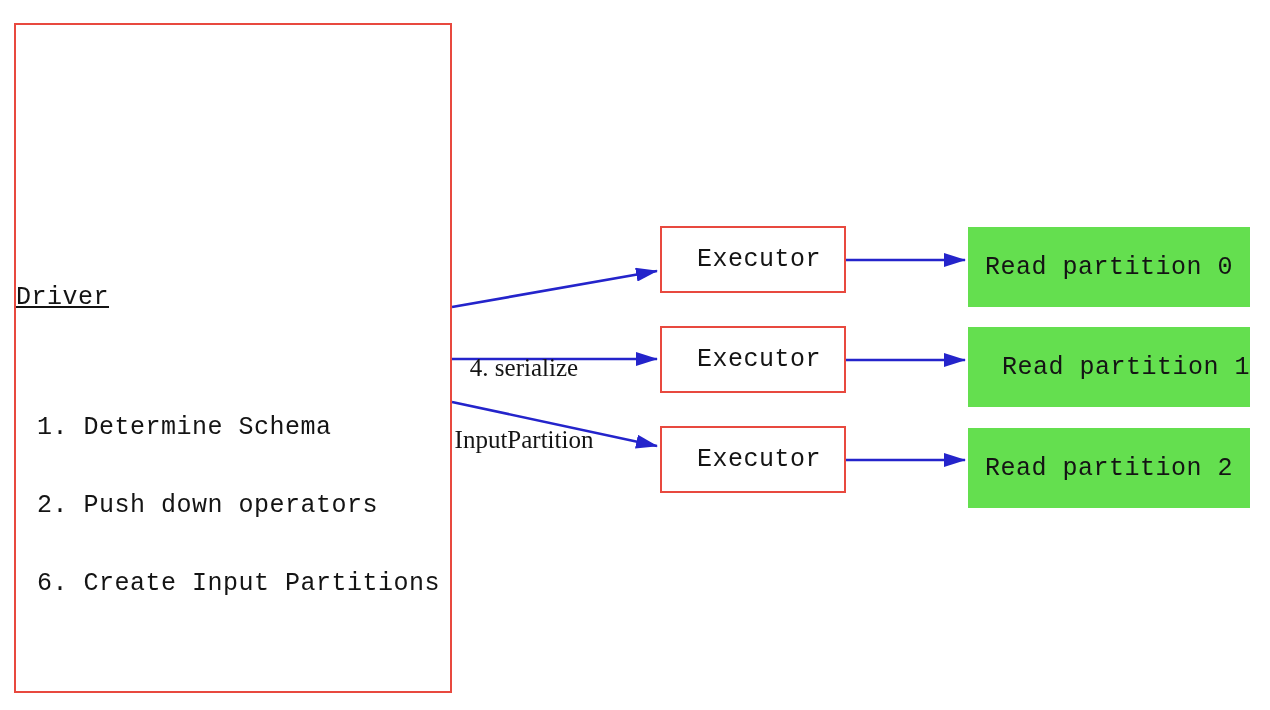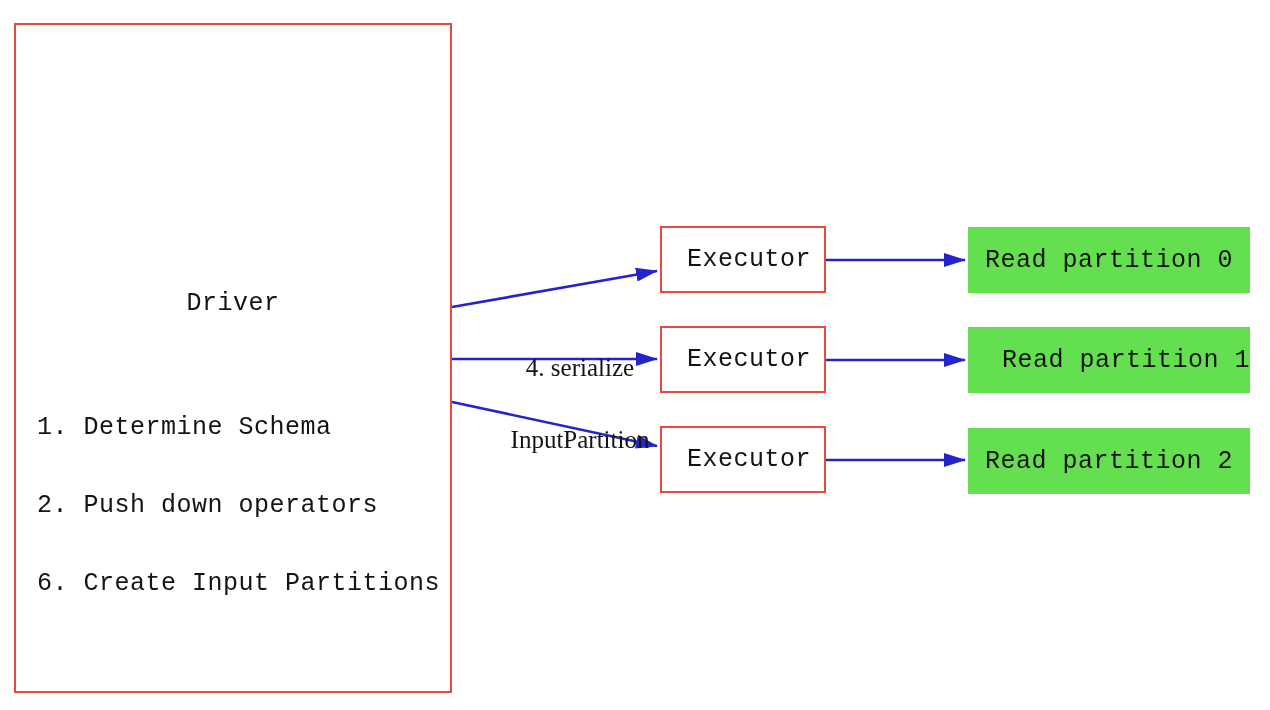--- a/index.html
+++ b/index.html
@@ -37,26 +37,26 @@
 
   .driver-box {
     position: absolute;
     left: 14px; top: 23px;
     width: 438px; height: 670px;
     border: 2px solid var(--box-red);
     background: var(--bg);
   }
   .driver-title {
     position: absolute;
-    left: 0; top: 264px;
+    left: 0; top: 258px;
     width: 100%;
-    text-align: center;
     font-size: 25px;
     letter-spacing: 0.5px;
     white-space: pre;
+    text-decoration: underline;
   }
   .driver-steps {
     position: absolute;
     left: 21px; top: 338px;
     font-size: 25px;
     line-height: 26px;
     letter-spacing: 0.5px;
     list-style: none;
     white-space: pre;
   }
@@ -65,49 +65,49 @@
     position: absolute;
     display: flex;
     align-items: center;
     justify-content: center;
     font-size: 25px;
     letter-spacing: 0.5px;
     white-space: pre;
   }
   .executor {
     left: 660px;
-    width: 166px; height: 67px;
+    width: 186px; height: 67px;
     border: 2px solid var(--box-red);
     background: var(--bg);
     padding-left: 12px;
   }
   .executor.row-0 { top: 226px; }
   .executor.row-1 { top: 326px; }
   .executor.row-2 { top: 426px; }
 
   .partition {
     left: 968px;
-    width: 282px; height: 66px;
+    width: 282px; height: 80px;
     background: var(--fill-green);
   }
   .partition.row-0 { top: 227px; }
   .partition.row-1 { top: 327px; justify-content: flex-end; }
   .partition.row-2 { top: 428px; }
 
   .edge-label {
     position: absolute;
     transform: translateX(-50%);
     text-align: center;
     font-family: "Liberation Serif", "DejaVu Serif", serif;
     font-size: 25px;
     line-height: 24px;
     color: var(--text-black);
     white-space: pre;
   }
-  .edge-label.serialize { left: 580px; top: 308px; }
+  .edge-label.serialize { left: 524px; top: 308px; }
   .edge-label.reader    { left: 891px; top: 305px; }
   .edge-label span { display: block; }
 </style>
 </head>
 <body>
 
 <div class="canvas">
 
   <svg class="arrow-layer" viewBox="0 0 1270 710" aria-hidden="true">
     <defs>

